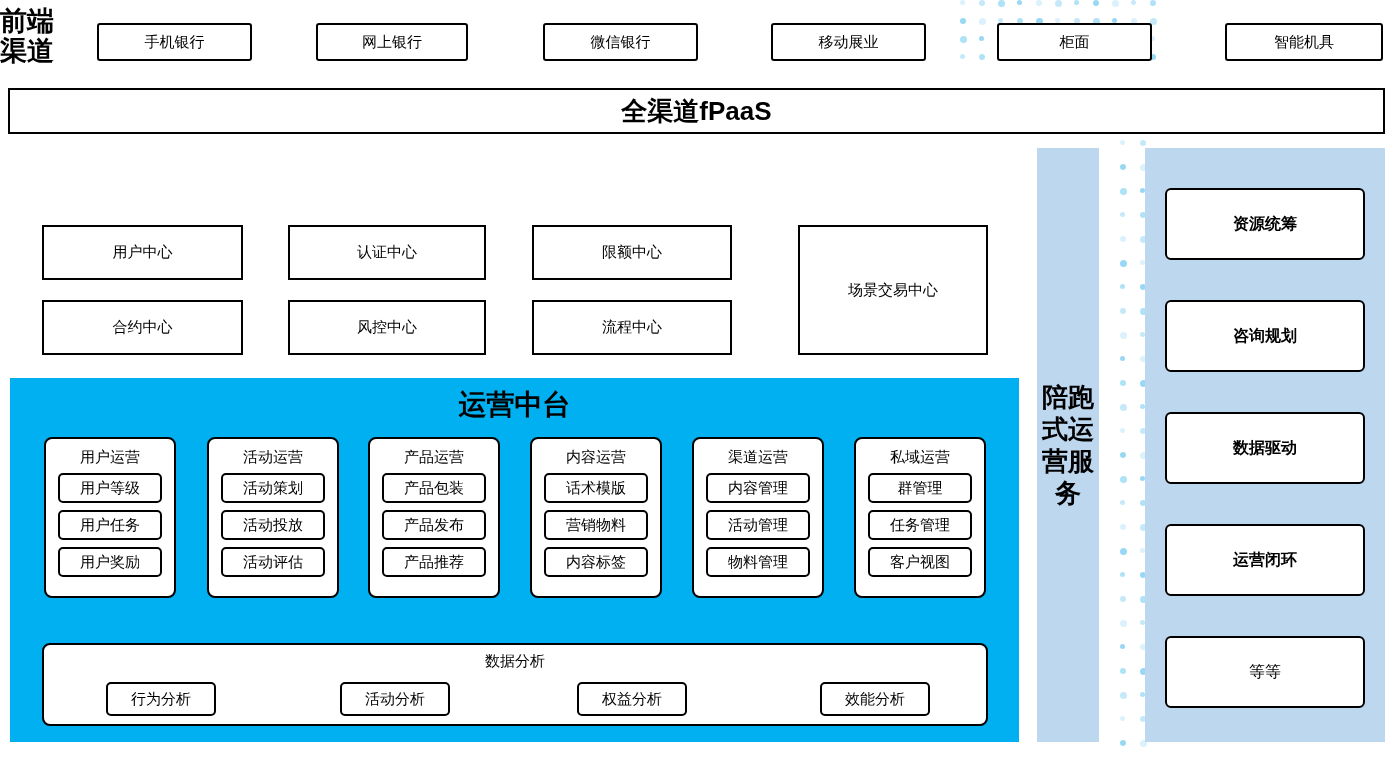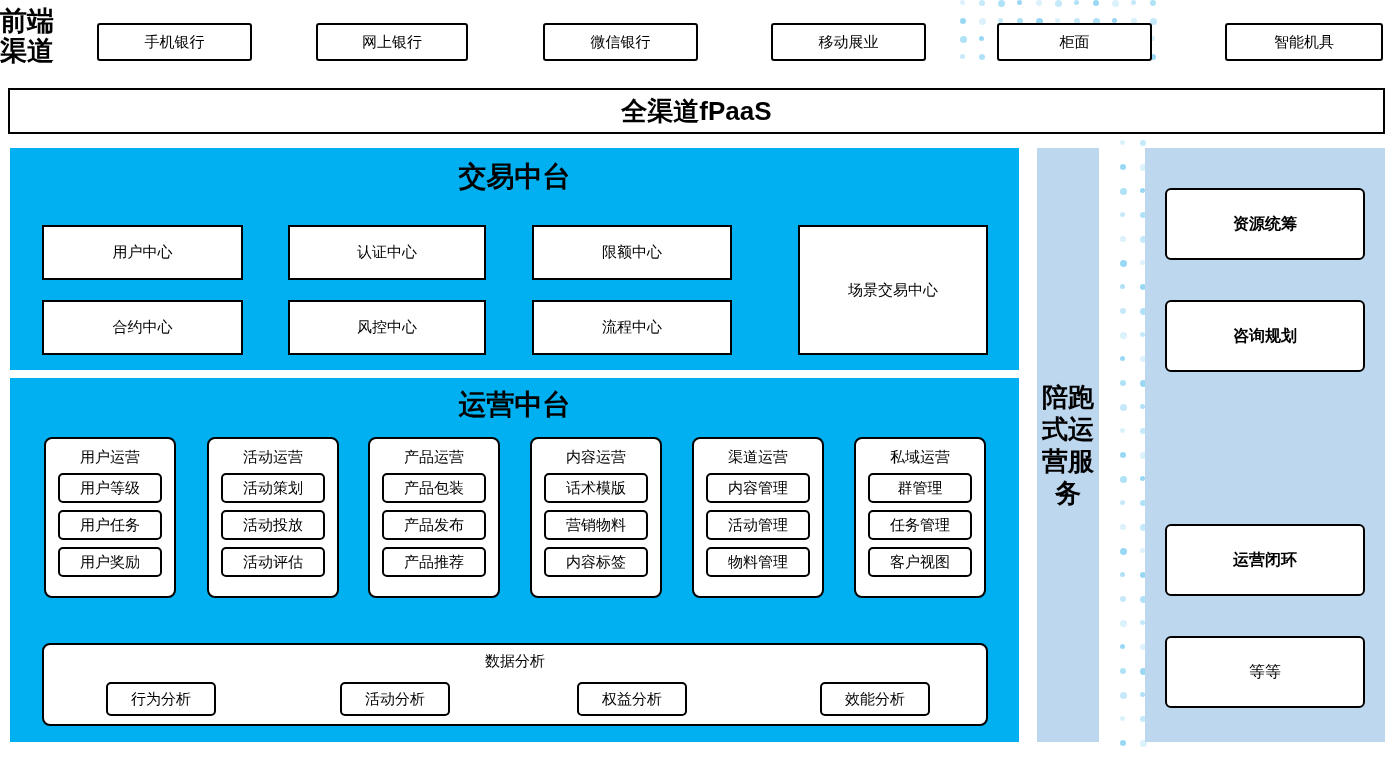--- a/index.html
+++ b/index.html
@@ -348,23 +348,20 @@
     <div class="chip" style="left:97px;width:155px;">手机银行</div>
     <div class="chip" style="left:316px;width:152px;">网上银行</div>
     <div class="chip" style="left:543px;width:155px;">微信银行</div>
     <div class="chip" style="left:771px;width:155px;">移动展业</div>
     <div class="chip" style="left:997px;width:155px;">柜面</div>
     <div class="chip" style="left:1225px;width:158px;">智能机具</div>
   </div>
 
   <div class="fpaas">全渠道fPaaS</div>
 
-  <div class="panel" id="trade-panel">
-    <div class="panel-title">交易中台</div>
-  </div>
   <div class="wbox" style="left:42px;top:225px;width:201px;height:55px;">用户中心</div>
   <div class="wbox" style="left:288px;top:225px;width:198px;height:55px;">认证中心</div>
   <div class="wbox" style="left:532px;top:225px;width:200px;height:55px;">限额中心</div>
   <div class="wbox" style="left:798px;top:225px;width:190px;height:130px;">场景交易中心</div>
   <div class="wbox" style="left:42px;top:300px;width:201px;height:55px;">合约中心</div>
   <div class="wbox" style="left:288px;top:300px;width:198px;height:55px;">风控中心</div>
   <div class="wbox" style="left:532px;top:300px;width:200px;height:55px;">流程中心</div>
 
   <div class="panel" id="ops-panel">
     <div class="panel-title">运营中台</div>
@@ -420,17 +417,18 @@
       <div>陪跑</div>
       <div>式运</div>
       <div>营服</div>
       <div>务</div>
     </div>
   </div>
 
   <div id="right-col">
     <div class="right-item" style="top:40px;">资源统筹</div>
     <div class="right-item" style="top:152px;">咨询规划</div>
+    <div class="right-item" style="top:264px;">数据驱动</div>
     <div class="right-item" style="top:376px;">运营闭环</div>
     <div class="right-item plain" style="top:488px;">等等</div>
   </div>
 
 </div>
 
 </body></html>

